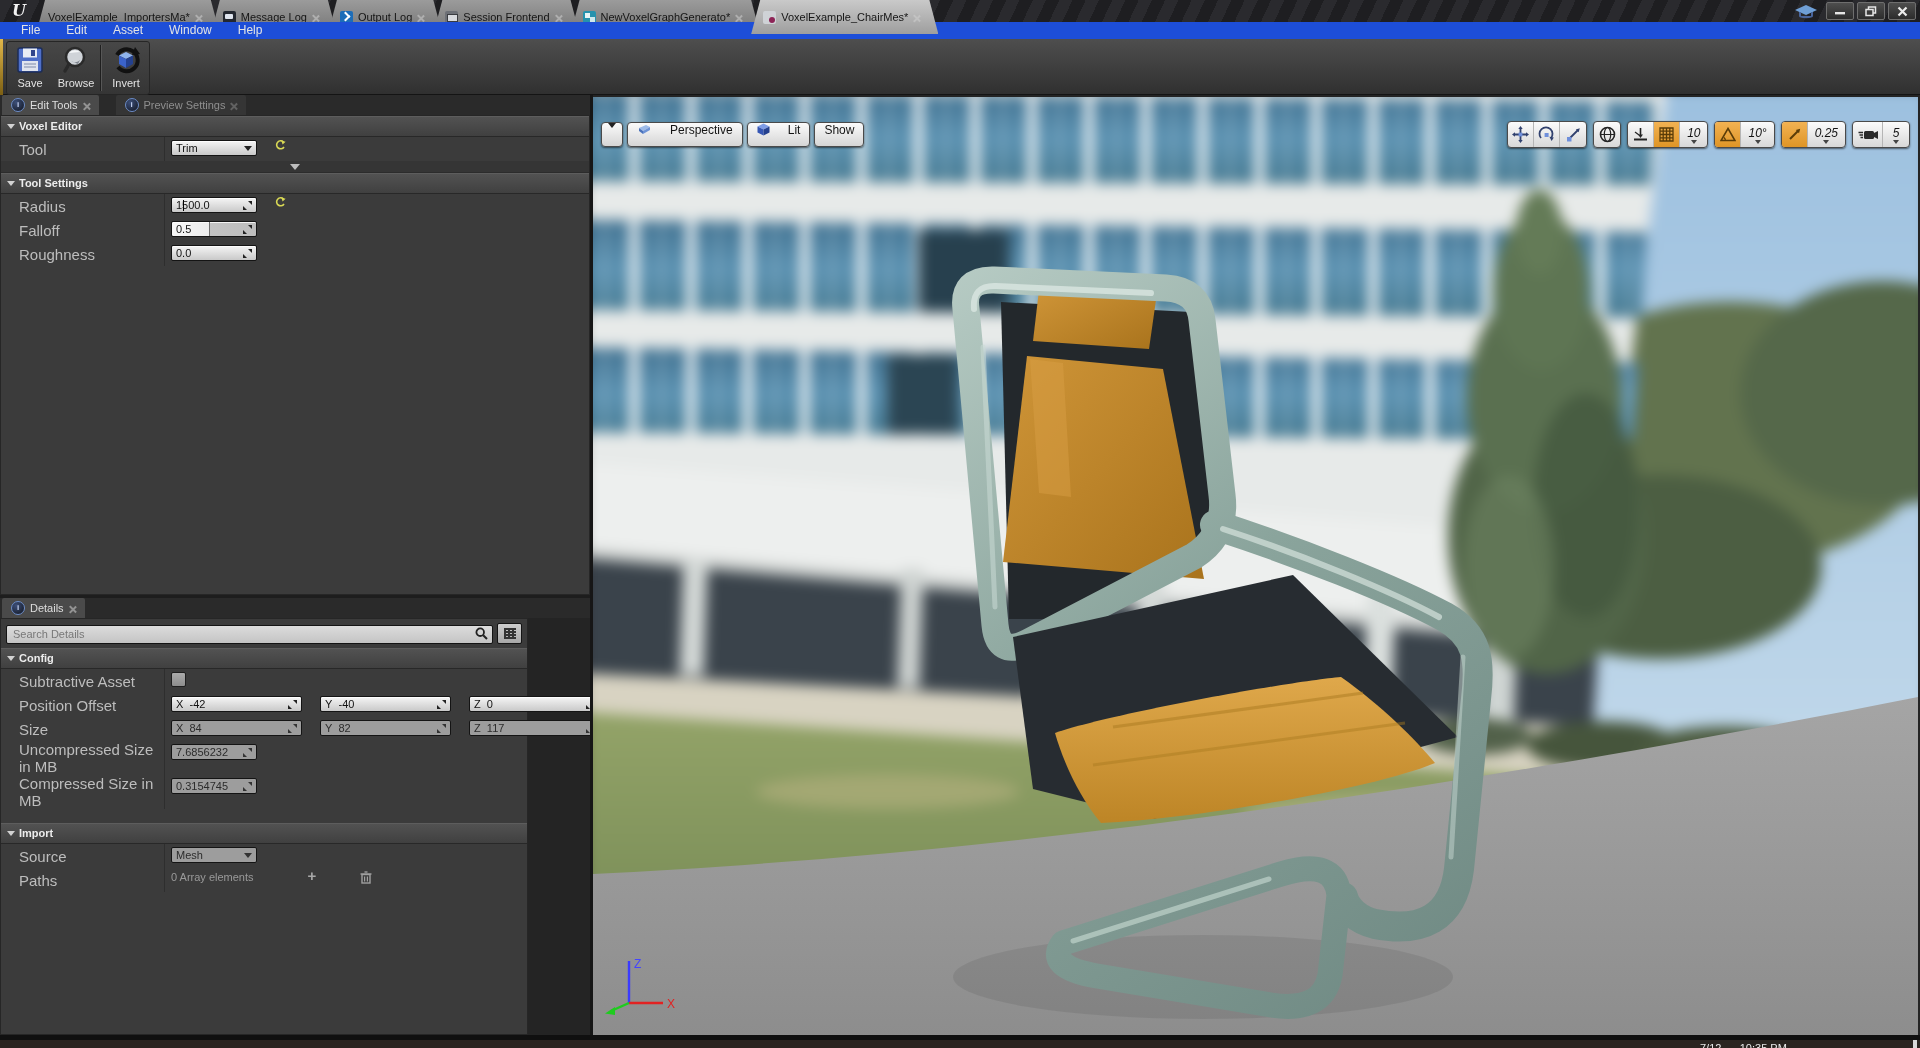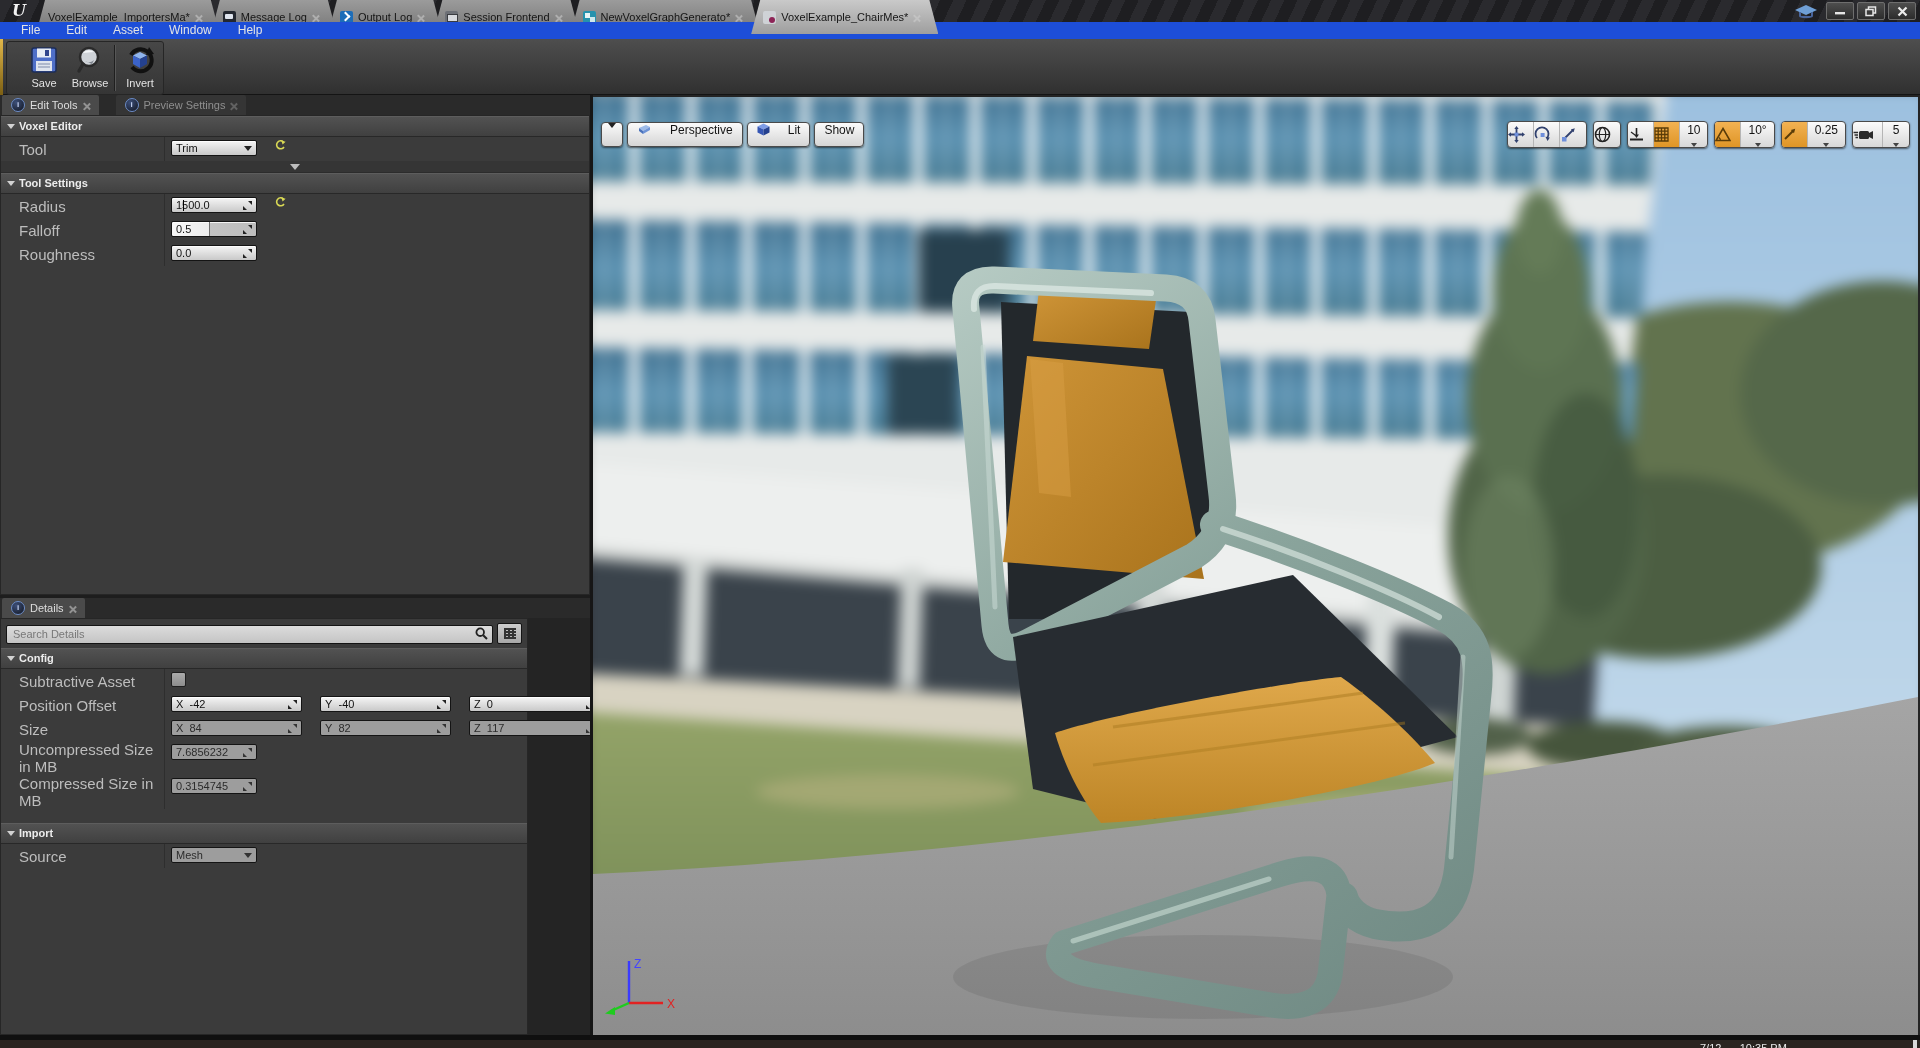--- a/index.html
+++ b/index.html
@@ -29,21 +29,21 @@
   .tutor-cap{width:26px;height:18px;margin-right:4px;}
 
   
   .menubar{left:0;top:22px;width:1920px;height:17px;background:#1d4ed8;display:flex;align-items:center;padding-left:8px;box-sizing:border-box;}
   .mitem{color:#e4e4e4;font-size:12px;padding:0 13px;line-height:17px;}
 
   
   .toolbar{left:0;top:39px;width:1920px;height:56px;background:linear-gradient(#4e4e4e,#303030);border-bottom:1px solid #141414;box-sizing:border-box;}
   .gold-strip{left:0;top:39px;width:3px;height:56px;background:linear-gradient(#e2b84a,#7c5f13);}
   .tb-group{left:6px;top:41px;height:52px;display:flex;align-items:stretch;background:linear-gradient(#474747,#353535);
-    border:1px solid #262626;border-radius:3px;padding-left:14px;}
+    border:1px solid #262626;border-radius:3px;}
   .tbtn{width:46px;display:flex;flex-direction:column;align-items:center;padding-top:3px;color:#e3e3e3;font-size:11px;gap:2px;}
   .tb-sep{width:1px;background:#1f1f1f;border-right:1px solid #575757;margin:3px 1px;}
 
   
   .dockwell{left:0;top:95px;width:590px;height:20px;background:#2a2a2a;display:flex;align-items:center;padding-left:2px;box-sizing:border-box;gap:17px;}
   .ptab{height:20px;display:flex;align-items:center;gap:5px;padding:0 9px;font-size:11px;border-radius:2px 2px 0 0;}
   .ptab.active{background:#4a4a4a;color:#dedede;}
   .ptab.inactive{background:#353535;color:#8f8f8f;}
   .info-ic{width:12px;height:12px;border-radius:50%;background:radial-gradient(circle at 35% 30%,#3c4f79,#11141d);
     border:1px solid #6b8cc8;color:#c5d2f2;font:bold 8px/12px "Liberation Sans",sans-serif;text-align:center;flex:none;}
@@ -104,21 +104,21 @@
   .vp-splitter{left:590px;top:95px;width:3px;height:940px;background:#161616;}
   .vp-bg{position:absolute;left:-10px;top:-10px;width:1347px;height:961px;filter:blur(7px);}
   .vp-sharp{position:absolute;left:0;top:0;width:1325px;height:940px;}
   .vp-toolbar-left{position:absolute;left:8px;top:25px;display:flex;gap:4px;z-index:5;}
   .vp-toolbar-right{position:absolute;right:8px;top:24px;display:flex;gap:6px;z-index:5;}
   .vbtn{height:23px;border:1px solid #4a4a4a;border-radius:4px;background:linear-gradient(#fbfbfb,#d5d5d5);
     color:#141414;font-size:12px;display:inline-flex;align-items:flex-start;gap:18px;padding:0 9px;box-shadow:0 1px 2px rgba(0,0,0,.55);}
   .vbtn .caretdown{border-left:4px solid transparent;border-right:4px solid transparent;border-top:5px solid #222;}
   .vgroup{display:inline-flex;align-items:stretch;height:25px;border:1px solid #4a4a4a;border-radius:4px;overflow:hidden;
     background:linear-gradient(#fbfbfb,#d8d8d8);box-shadow:0 1px 2px rgba(0,0,0,.55);}
-  .seg{display:flex;align-items:center;justify-content:space-between;width:26px;border-right:1px solid #b5b5b5;box-sizing:border-box;}
+  .seg{display:flex;align-items:center;justify-content:center;width:26px;border-right:1px solid #b5b5b5;box-sizing:border-box;font-style:italic;}
   .seg:last-child{border-right:none;}
   .seg.orange{background:linear-gradient(#f2b253,#df9526);}
   .seg.value{width:auto;min-width:26px;padding:2px 7px 0 7px;flex-direction:column;font-size:12px;color:#131313;line-height:12px;}
   .seg.value .caretdown{border-left:3px solid transparent;border-right:3px solid transparent;border-top:4px solid #444;margin-top:1px;}
   .gizmo{position:absolute;left:6px;bottom:16px;z-index:4;}
 
   
   .win-bottom{left:0;top:1035px;width:1920px;height:5px;background:#101010;}
   .taskbar{left:0;top:1040px;width:1920px;height:8px;background:#2a2420;overflow:hidden;}
   .clock{position:absolute;left:1700px;top:2px;color:#e9e9e9;font-size:11px;white-space:pre;}
@@ -432,20 +432,36 @@
     <div style="height:14px"></div>
     <div class="sect-head">Import</div>
 
     <div class="prow">
       <div class="lbl">Source</div>
       <div class="val">
         <div class="field dd gray w84">
           <span class="ftext">Mesh</span>
           <span class="caretdown"></span>
         </div>
+      </div>
+    </div>
+    <div class="prow">
+      <div class="lbl">Paths</div>
+      <div class="val">
+        <span class="muted">0 Array elements</span>
+        <span style="width:18px"></span>
+        <span class="plus-ic">+</span>
+        <span style="width:8px"></span>
+        <svg width="12" height="13" viewBox="0 0 12 13">
+          <rect x="2" y="3.5" width="8" height="8.5" fill="none" stroke="#a0a0a0" stroke-width="1.4"></rect>
+          <line x1="0.5" y1="3" x2="11.5" y2="3" stroke="#a0a0a0" stroke-width="1.4"></line>
+          <line x1="4.5" y1="1" x2="7.5" y2="1" stroke="#a0a0a0" stroke-width="1.4"></line>
+          <line x1="4.6" y1="5.5" x2="4.6" y2="10.5" stroke="#a0a0a0" stroke-width="1.2"></line>
+          <line x1="7.4" y1="5.5" x2="7.4" y2="10.5" stroke="#a0a0a0" stroke-width="1.2"></line>
+        </svg>
       </div>
     </div>
   </div>
 
   <div class="abs vp-splitter"></div>
   <div class="abs viewport">
 
     <svg class="vp-bg" viewBox="0 0 1327 941" preserveAspectRatio="none">
       <defs>
         <linearGradient id="sky" x1="0" y1="0" x2="0" y2="1">

